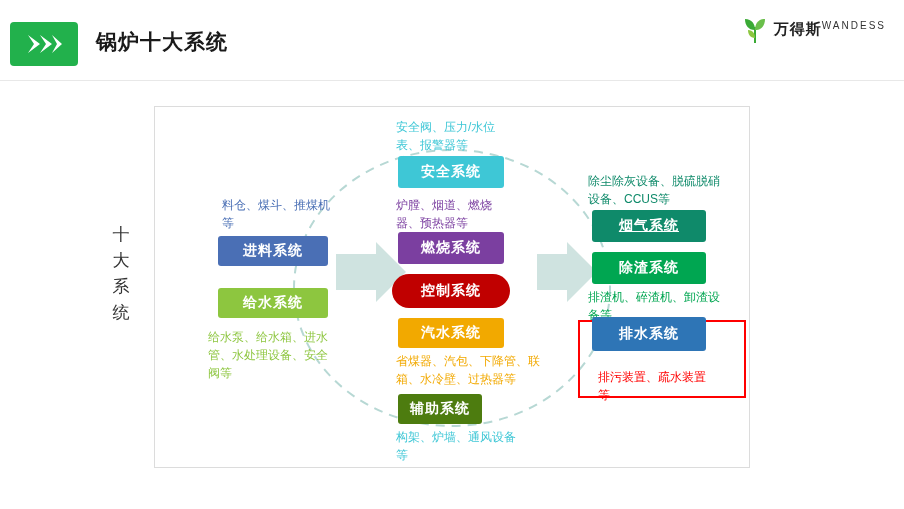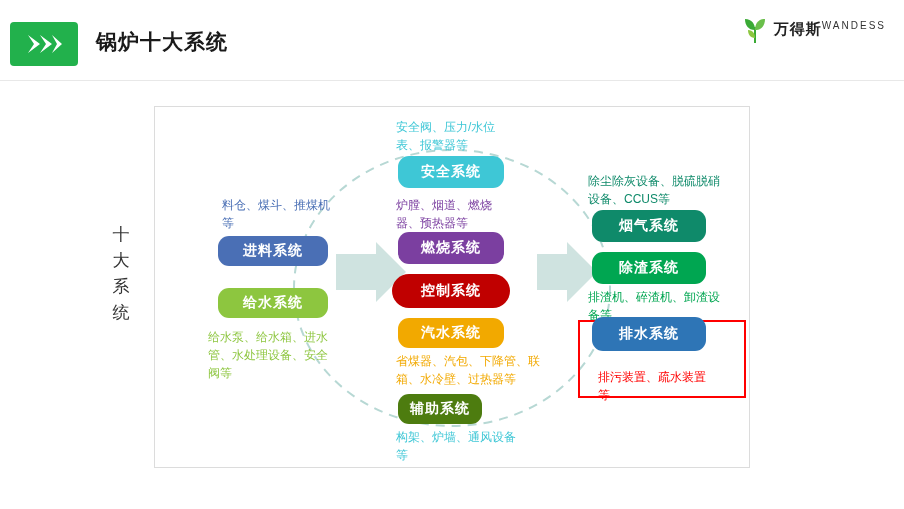--- a/index.html
+++ b/index.html
@@ -115,21 +115,21 @@
 
   
   .node {
     position: absolute;
     color: #ffffff;
     font-size: 14px;
     font-weight: bold;
     display: flex;
     align-items: center;
     justify-content: center;
-    border-radius: 11px;
+    border-radius: 3px;
     letter-spacing: 1px;
     white-space: nowrap;
   }
   .node.oval {
     border-radius: 24px;
   }
 
   .caption {
     position: absolute;
     font-size: 12px;
@@ -227,21 +227,21 @@
   </div>
 
   <div class="node" style="left:398px; top:318px; width:106px; height:30px; background:#f2a900;">
     <span>汽水系统</span>
   </div>
 
   <div class="node" style="left:398px; top:394px; width:84px; height:30px; background:#4d7c0f;">
     <span>辅助系统</span>
   </div>
 
-  <div class="node" style="left:592px; top:210px; width:114px; height:32px; background:#0f8a6a;">
+  <div class="node" style="left:592px; top:210px; width:114px; height:32px; background:#0f8a6a;text-decoration:underline;">
     <span>烟气系统</span>
   </div>
 
   <div class="node" style="left:592px; top:252px; width:114px; height:32px; background:#00a651;">
     <span>除渣系统</span>
   </div>
 
   <div class="node" style="left:592px; top:317px; width:114px; height:34px; background:#2e75b6;">
     <span>排水系统</span>
   </div>

